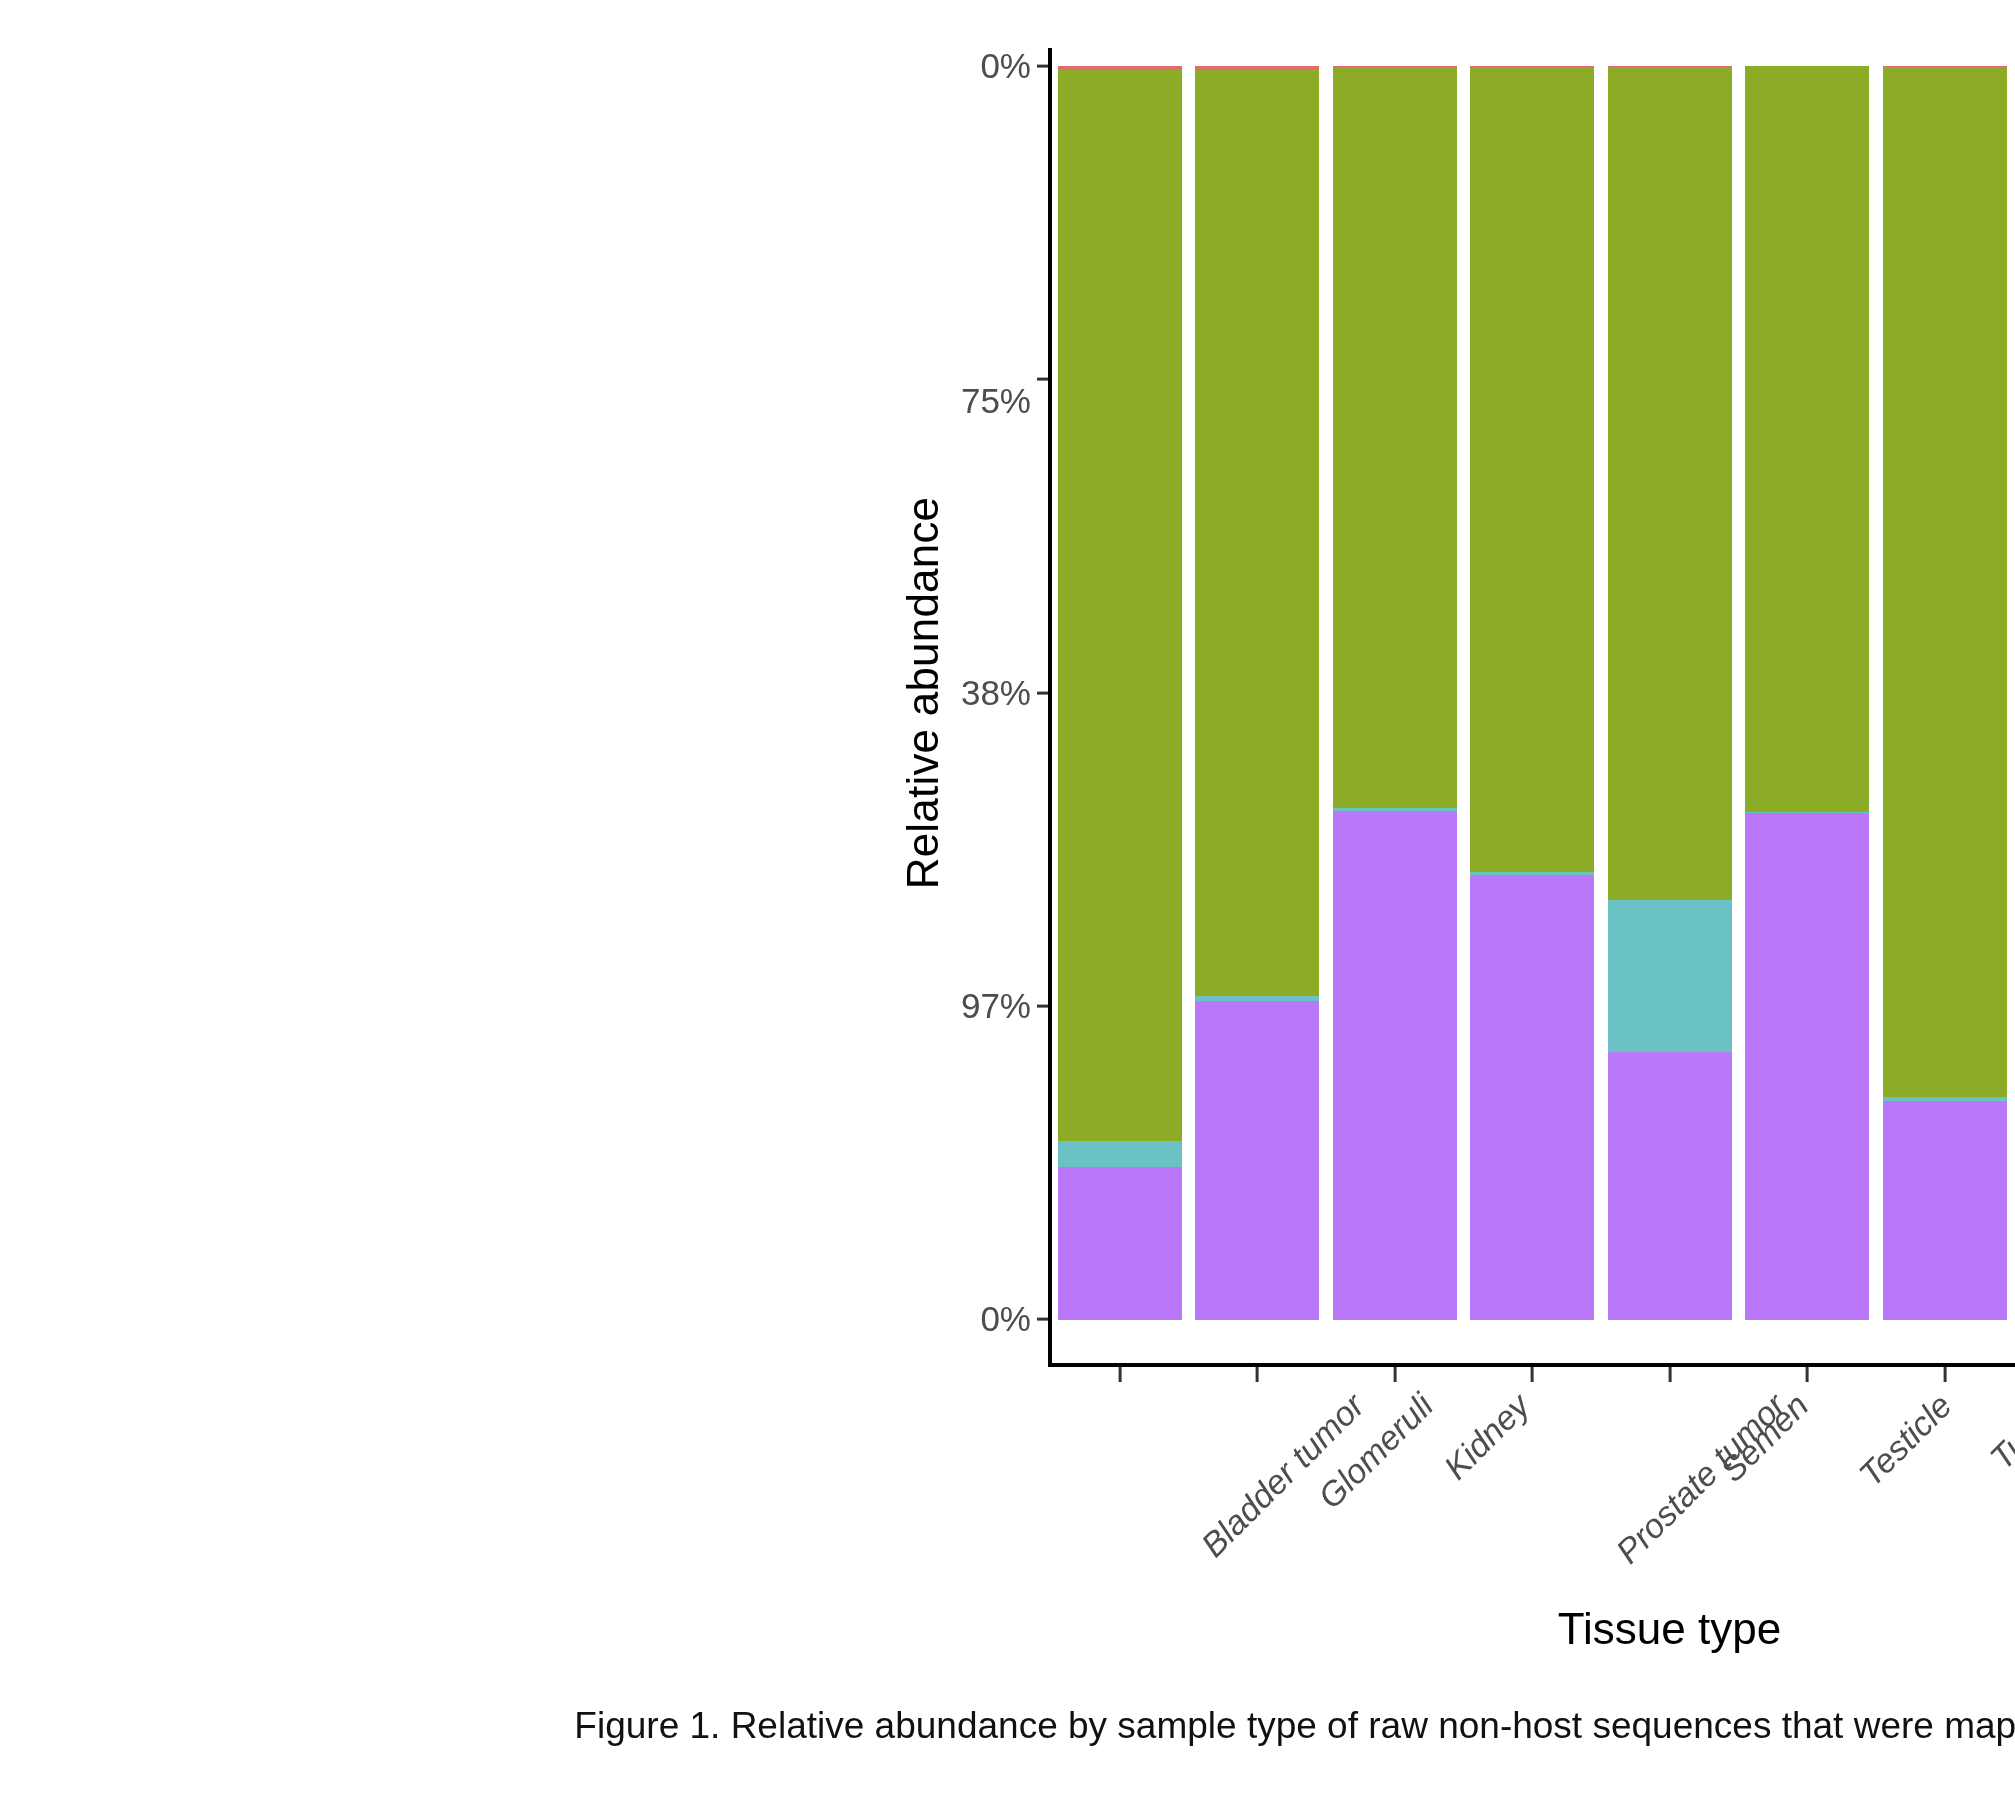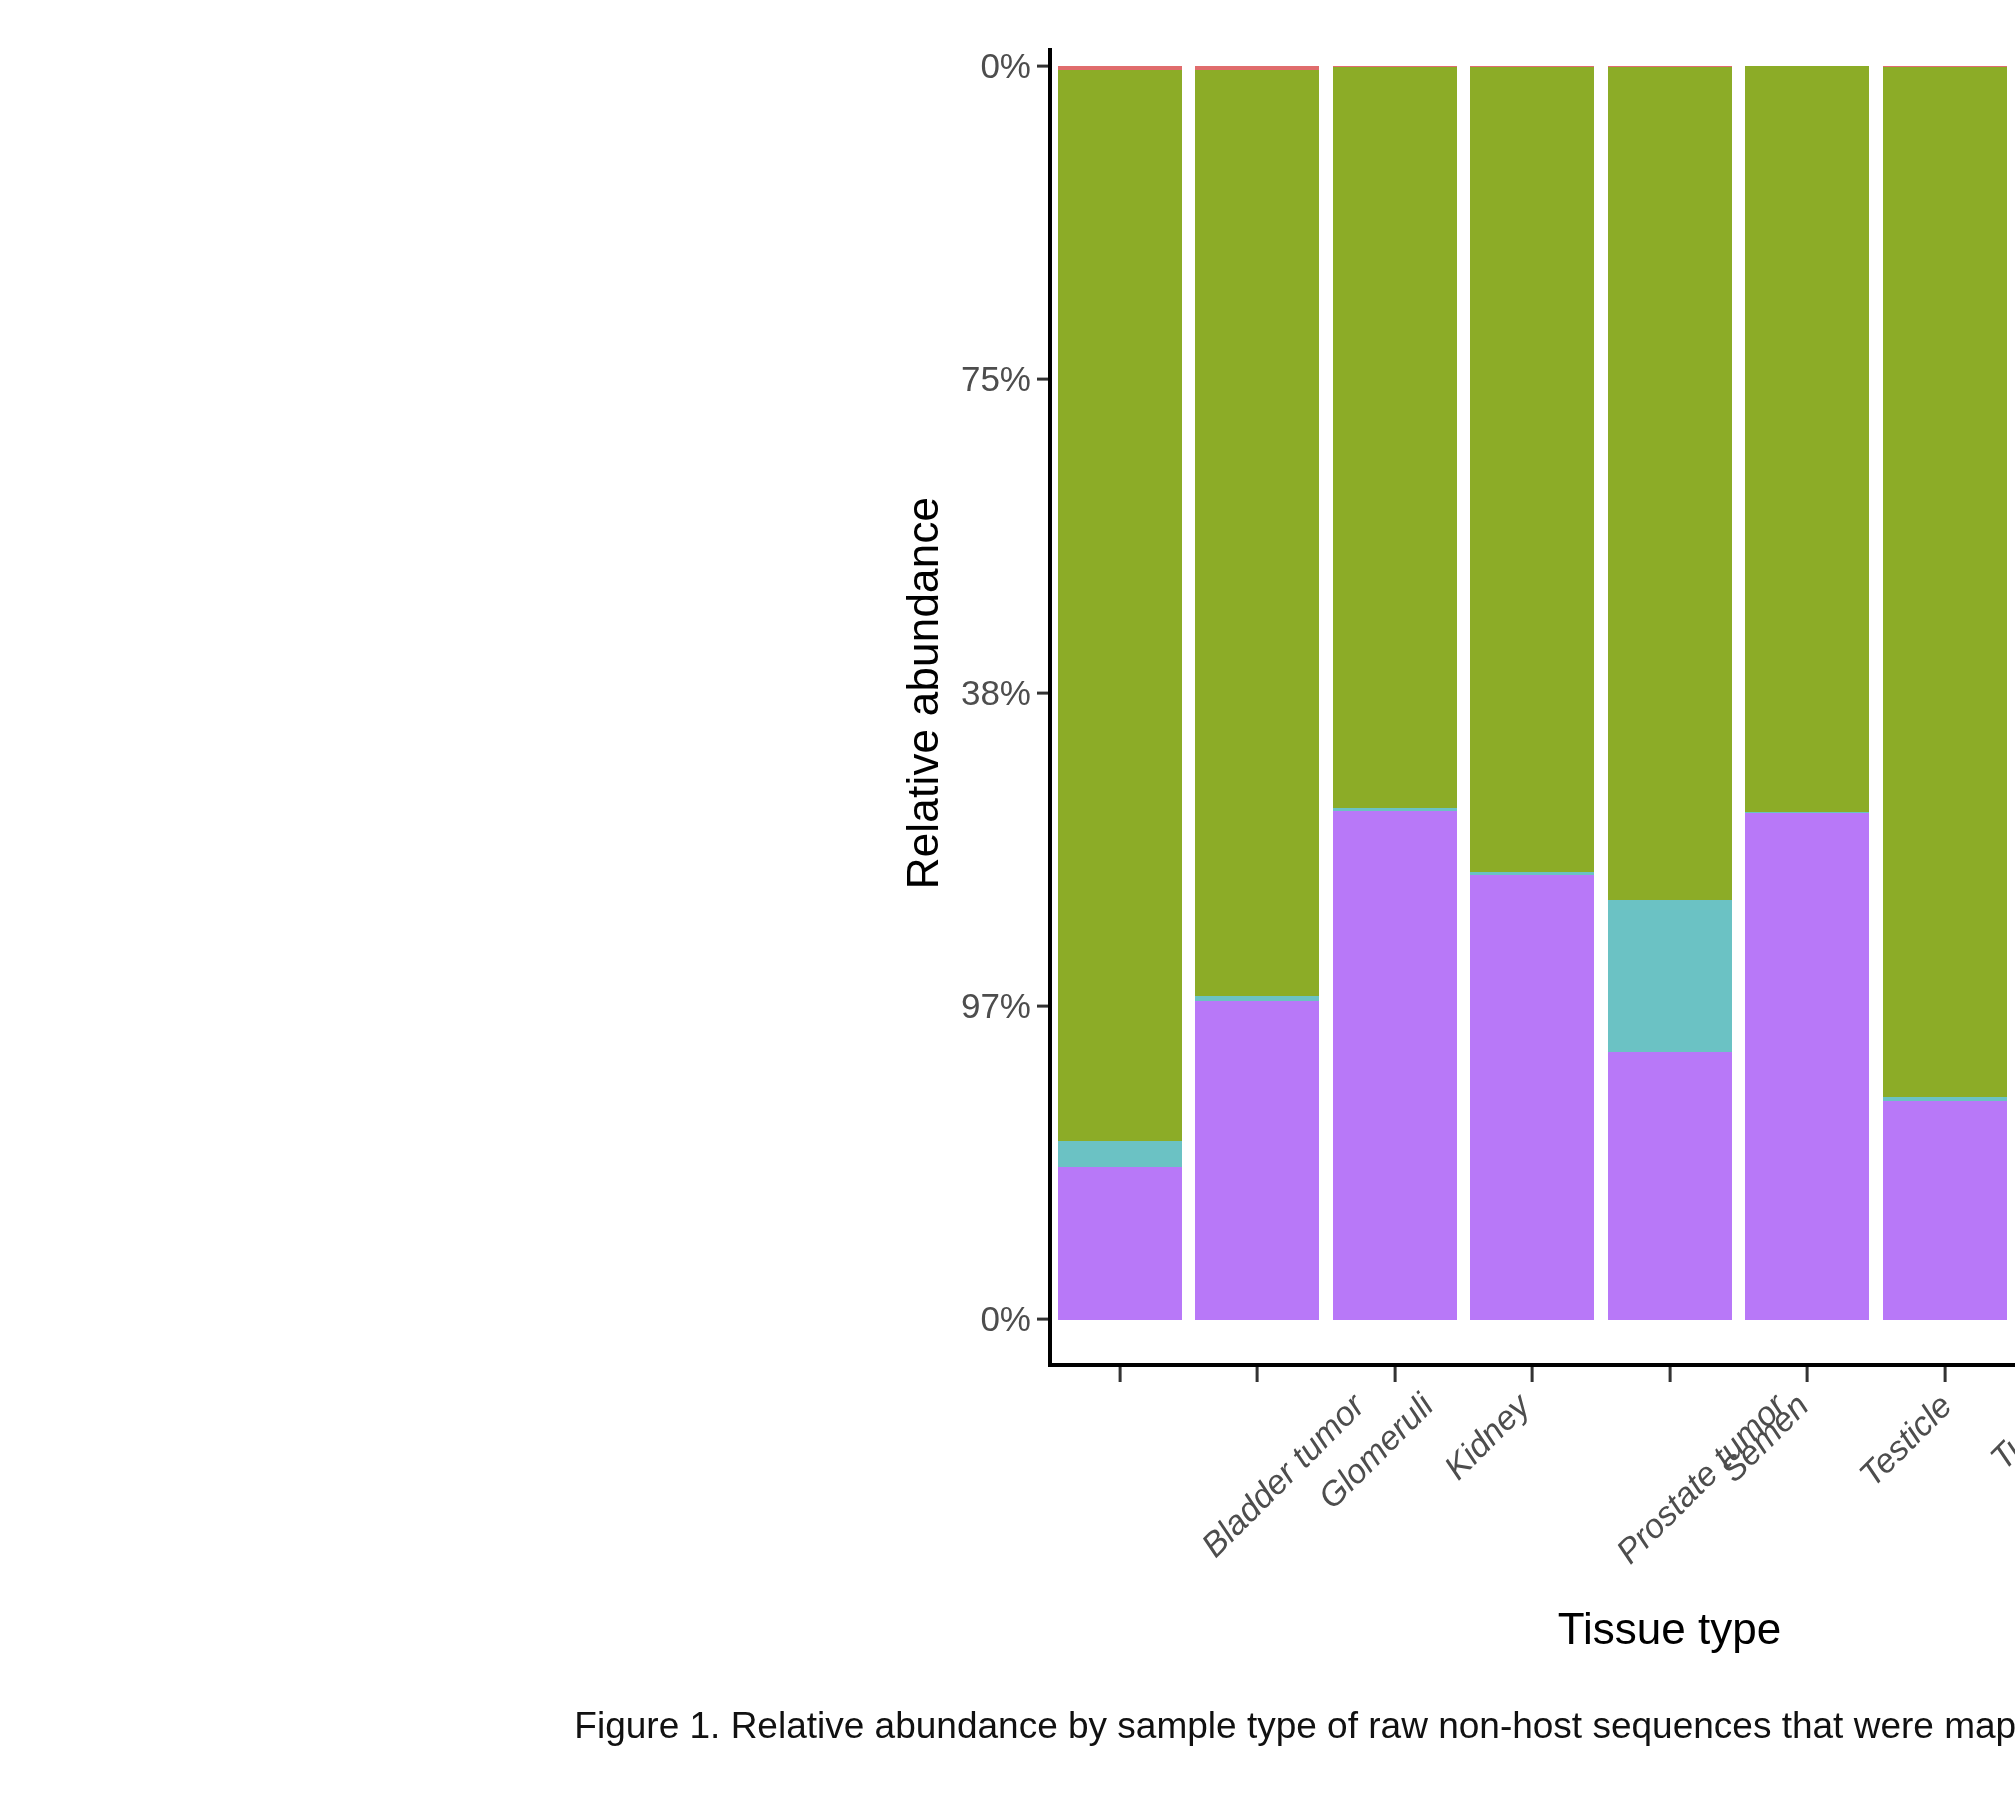--- a/index.html
+++ b/index.html
@@ -176,21 +176,21 @@
 
     <div id="y-axis-title">Relative abundance</div>
 
     <div id="y-ticks">
         <div class="ytick" style="top: 1319px;">0%</div>
         <div class="ytick-mark" style="top: 1319px;"></div>
         <div class="ytick" style="top: 1006px;">97%</div>
         <div class="ytick-mark" style="top: 1006px;"></div>
         <div class="ytick" style="top: 693px;">38%</div>
         <div class="ytick-mark" style="top: 693px;"></div>
-        <div class="ytick" style="top: 379px;">75%</div>
+        <div class="ytick" style="top: 401px;">75%</div>
         <div class="ytick-mark" style="top: 379px;"></div>
         <div class="ytick" style="top: 66px;">0%</div>
         <div class="ytick-mark" style="top: 66px;"></div>
       </div>
 
     <div id="y-axis-line"></div>
     <div id="x-axis-line"></div>
 
     <div id="plot">
         <div class="bar-col" title="Bladder tumor" style="left: 6.9px; width: 124px;">

